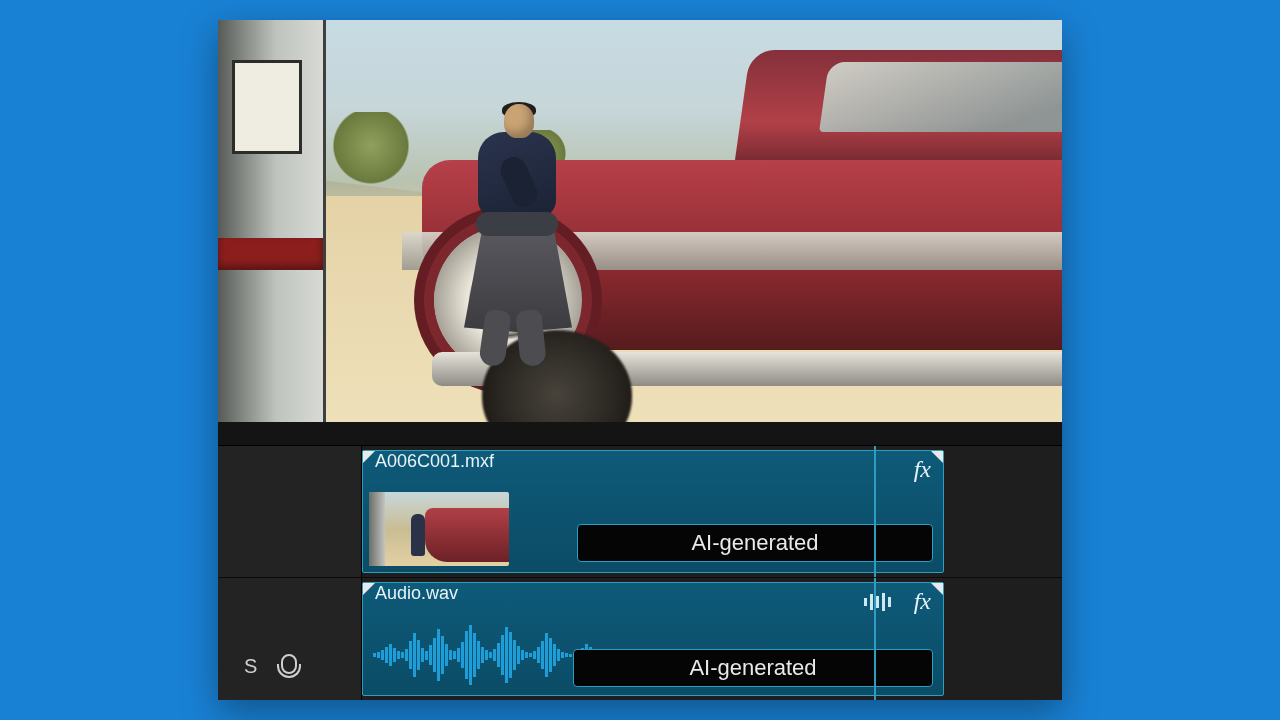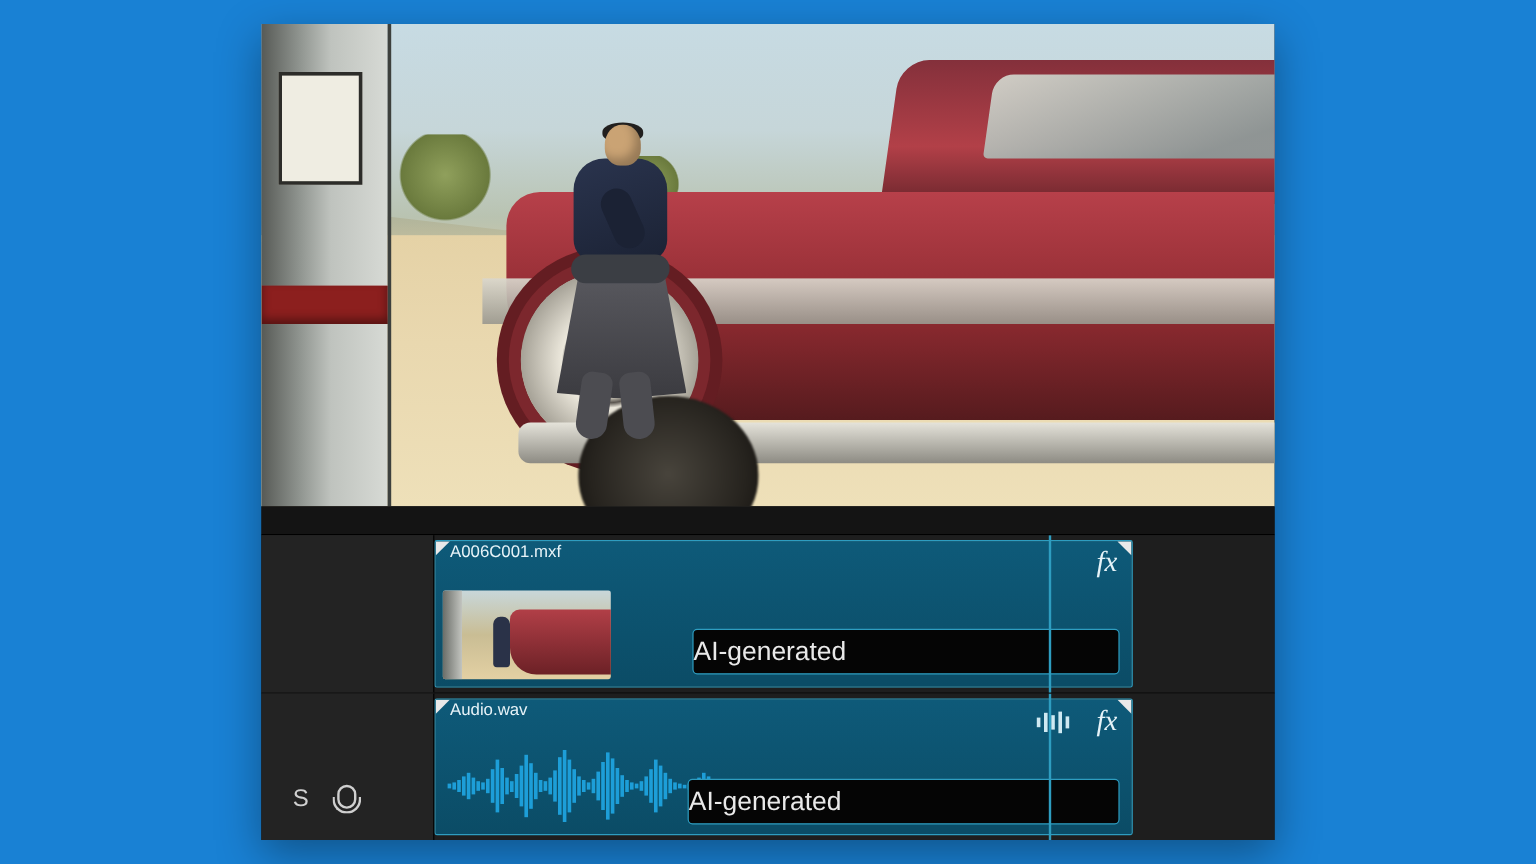--- a/index.html
+++ b/index.html
@@ -104,21 +104,21 @@
   .mic:after{content:"";position:absolute;left:-2px;top:10px;width:20px;height:12px;
     border:2px solid #cfcfcf;border-top:none;border-radius:0 0 14px 14px;}
   .lane { position:relative; flex:1; overflow:hidden;}
   .clip { position:absolute; top:4px; bottom:4px;
     background:linear-gradient(to bottom,#0e5a79 0%,#0b4c66 100%);
     border:1px solid #2e9dc0; border-radius:2px;}
   .clip .notchL,.clip .notchR{position:absolute;top:0;width:12px;height:12px;
     background:#e9e9e9;}
   .clip .notchL{left:0;clip-path:polygon(0 0,100% 0,0 100%);}
   .clip .notchR{right:0;clip-path:polygon(0 0,100% 0,100% 100%);}
-  .clip .title{color:#e7f3f8;font-size:14px;font-weight:500;
+  .clip .title{color:#e7f3f8;font-size:18px;font-weight:500;
     padding:6px 12px 0 12px; white-space:nowrap;margin-top:16px;}
   .clip .fx{position:absolute;top:5px;font-style:italic;font-family:serif;
     color:#e6f3f8;font-size:24px;}
   .wave-ico{position:absolute;top:10px;display:flex;gap:3px;align-items:center;height:18px;}
   .wave-ico span{width:3px;background:#cfe9f2;display:block;}
   .thumb { position:absolute; left:6px; bottom:6px; width:140px; height:74px;
     border-radius:2px; overflow:hidden;
     background: linear-gradient(to bottom,#c8d7da 0%,#c9bd94 50%,#e3d0a3 100%);}
   .thumb .tcar{position:absolute;right:-8px;top:16px;width:92px;height:54px;
     background:linear-gradient(to bottom,#b13f47,#6c2126);border-radius:8px 4px 8px 22px;}
@@ -127,21 +127,21 @@
   .thumb .tman{position:absolute;left:42px;top:22px;width:14px;height:42px;
     background:#2a3248;border-radius:6px 6px 3px 3px;}
   .thumb2 { position:absolute; left:6px; bottom:6px; width:120px; height:74px;
     overflow:hidden; background:linear-gradient(to bottom,#b9d0da 0%,#7a8e96 100%);}
   .thumb2 .cab{position:absolute;left:0;right:0;top:14px;height:46px;
     background:linear-gradient(to bottom,#2b2d31,#14181d);border-radius:26px 26px 6px 6px;}
   .thumb2 .guy{position:absolute;right:18px;top:20px;width:26px;height:30px;
     background:#caa374;border-radius:50% 50% 40% 40%;}
   .ai-pill{position:absolute;background:#050505;border:1px solid #2e9dc0;
     border-radius:4px;color:#e9e9e9;font-size:22px;
-    display:flex;align-items:center;}
+    display:flex;align-items:center;justify-content:center;}
   .wave { position:absolute; left:10px; right:10px; bottom:8px; top:40px;
     display:flex; align-items:center; gap:1px;}
   .wave span{display:block;width:3px;background:#1d9ed8;}
   .playhead{position:absolute;top:0;width:2px;background:#2e9dc0;}
 </style>
 </head>
 <body>
 
 <div class="card">
 

